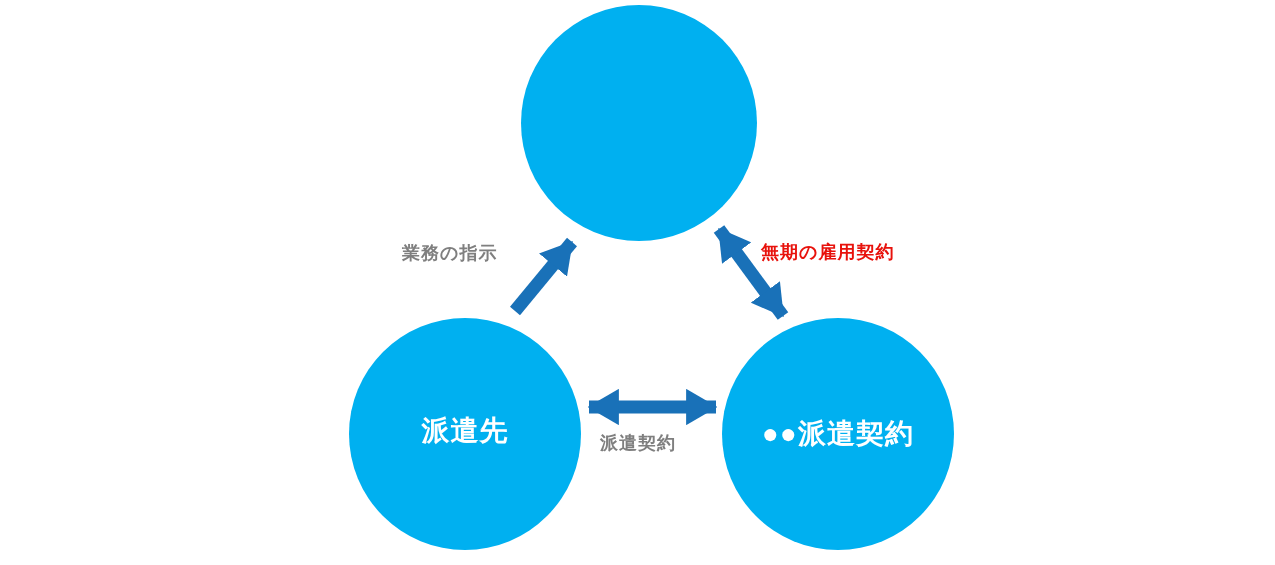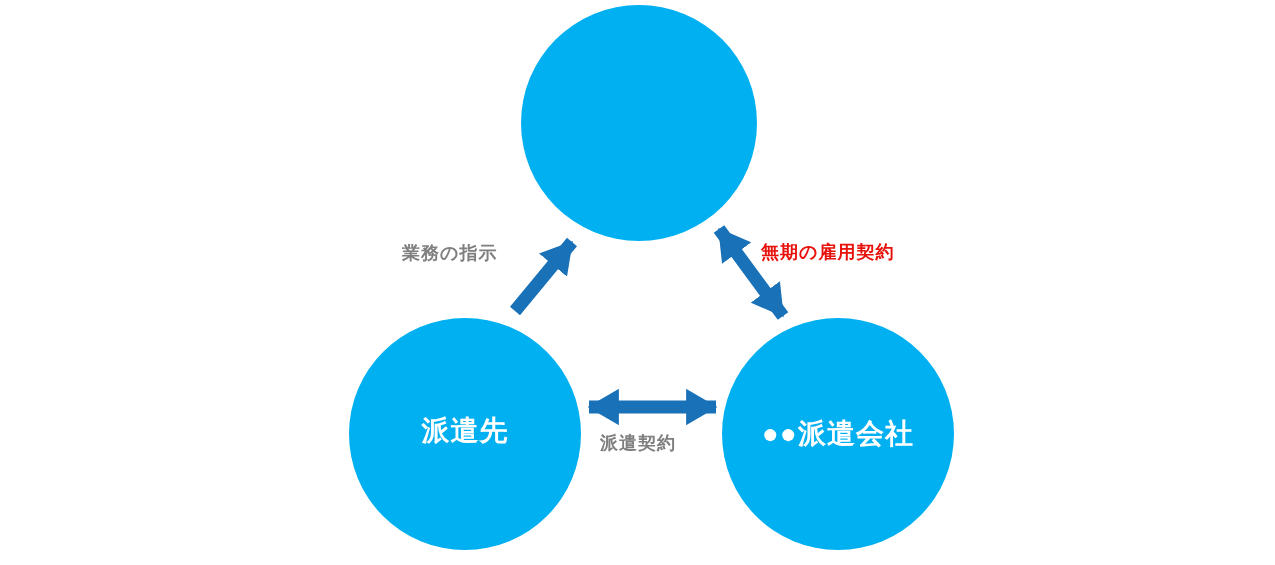--- a/index.html
+++ b/index.html
@@ -73,21 +73,21 @@
   </svg>
 
   <div class="node node-staff">
   </div>
 
   <div class="node node-client">
     <div>派遣先</div>
   </div>
 
   <div class="node node-agency">
-    <div>●●派遣会社</div>
+    <div>●●派遣契約</div>
   </div>
 
   <div class="edge-label gray label-work">業務の指示</div>
 
   <div class="edge-label red label-employ">無期の雇用契約</div>
 
   <div class="edge-label gray label-dispatch">派遣契約</div>
 
 </div>
 

